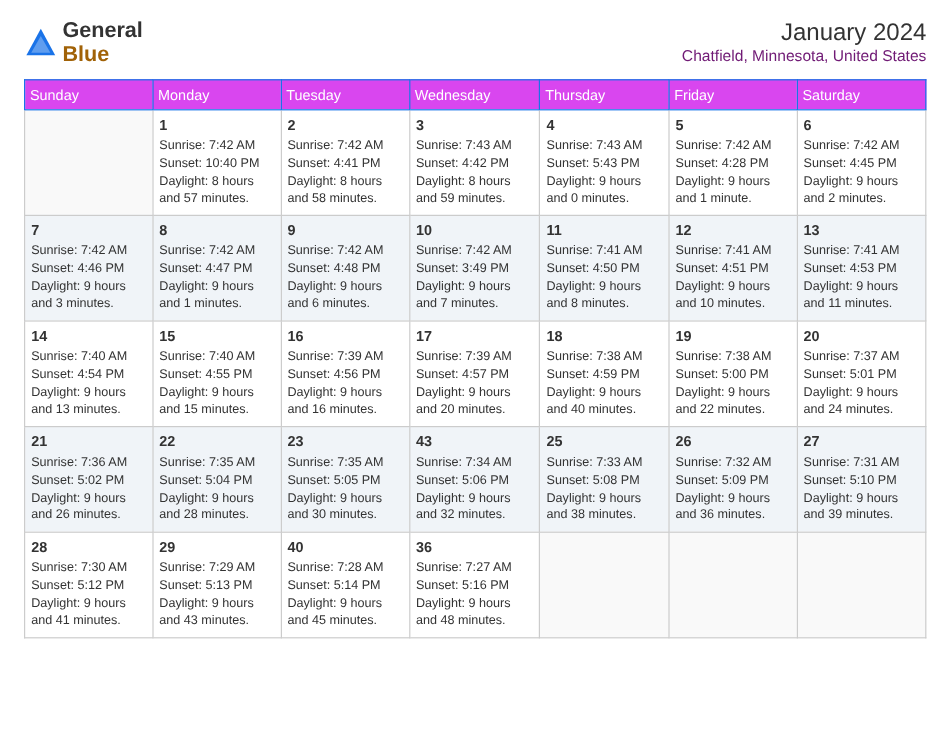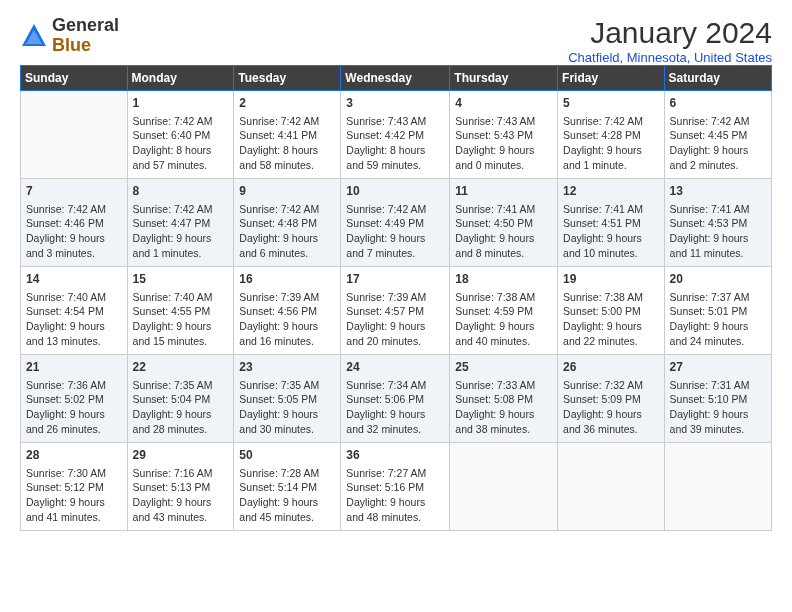--- a/index.html
+++ b/index.html
@@ -13,20 +13,21 @@
     .page {
       width: 792px;
       min-height: 612px;
       background: #fff;
       padding: 16px 20px 10px 20px;
     }
     .header {
       display: flex;
       justify-content: space-between;
       align-items: flex-start;
+      margin-bottom: 10px;
     }
     .logo {
       display: flex;
       align-items: center;
       gap: 4px;
     }
     .logo-text {
       font-size: 18px;
       font-weight: bold;
       line-height: 1.1;
@@ -34,39 +35,39 @@
     .logo-general { color: #333; }
     .logo-blue { color: #a16207; }
     .logo-icon {
       width: 28px;
       height: 28px;
     }
     .title-block {
       text-align: right;
     }
     .month-title {
-      font-size: 30px;
+      font-size: 20px;
       font-weight: normal;
       color: #333;
     }
     .location {
       font-size: 13px;
-      color: #1d4ed8;
+      color: #701a75;
     }
     .calendar {
       width: 100%;
       border-collapse: collapse;
       font-size: 11px;
     }
     .calendar th {
-      background: #404040;
+      background: #d946ef;
       color: #fff;
       padding: 5px 4px;
       font-size: 12px;
-      font-weight: 700;
+      font-weight: 400;
       border: 1px solid #1a73e8;
       text-align: left;
     }
     .calendar td {
       border: 1px solid #ccc;
       vertical-align: top;
       padding: 4px 5px;
       height: 88px;
       width: 113px;
       color: #333;
@@ -121,21 +122,21 @@
           <th>Friday</th>
           <th>Saturday</th>
         </tr>
     </thead>
     <tbody id="calendar-body">
     <tr class="row-white">
           <td class="empty"></td>
           <td>
             <span class="day-num">1</span>
             <div>Sunrise: 7:42 AM</div>
-            <div>Sunset: 6:40 PM</div>
+            <div>Sunset: 10:40 PM</div>
             <div>Daylight: 8 hours</div>
             <div>and 57 minutes.</div>
           </td>
           <td>
             <span class="day-num">2</span>
             <div>Sunrise: 7:42 AM</div>
             <div>Sunset: 4:41 PM</div>
             <div>Daylight: 8 hours</div>
             <div>and 58 minutes.</div>
           </td>
@@ -186,21 +187,21 @@
           <td>
             <span class="day-num">9</span>
             <div>Sunrise: 7:42 AM</div>
             <div>Sunset: 4:48 PM</div>
             <div>Daylight: 9 hours</div>
             <div>and 6 minutes.</div>
           </td>
           <td>
             <span class="day-num">10</span>
             <div>Sunrise: 7:42 AM</div>
-            <div>Sunset: 4:49 PM</div>
+            <div>Sunset: 3:49 PM</div>
             <div>Daylight: 9 hours</div>
             <div>and 7 minutes.</div>
           </td>
           <td>
             <span class="day-num">11</span>
             <div>Sunrise: 7:41 AM</div>
             <div>Sunset: 4:50 PM</div>
             <div>Daylight: 9 hours</div>
             <div>and 8 minutes.</div>
           </td>
@@ -286,21 +287,21 @@
             <div>and 28 minutes.</div>
           </td>
           <td>
             <span class="day-num">23</span>
             <div>Sunrise: 7:35 AM</div>
             <div>Sunset: 5:05 PM</div>
             <div>Daylight: 9 hours</div>
             <div>and 30 minutes.</div>
           </td>
           <td>
-            <span class="day-num">24</span>
+            <span class="day-num">43</span>
             <div>Sunrise: 7:34 AM</div>
             <div>Sunset: 5:06 PM</div>
             <div>Daylight: 9 hours</div>
             <div>and 32 minutes.</div>
           </td>
           <td>
             <span class="day-num">25</span>
             <div>Sunrise: 7:33 AM</div>
             <div>Sunset: 5:08 PM</div>
             <div>Daylight: 9 hours</div>
@@ -324,27 +325,27 @@
         <tr class="row-white">
           <td>
             <span class="day-num">28</span>
             <div>Sunrise: 7:30 AM</div>
             <div>Sunset: 5:12 PM</div>
             <div>Daylight: 9 hours</div>
             <div>and 41 minutes.</div>
           </td>
           <td>
             <span class="day-num">29</span>
-            <div>Sunrise: 7:16 AM</div>
+            <div>Sunrise: 7:29 AM</div>
             <div>Sunset: 5:13 PM</div>
             <div>Daylight: 9 hours</div>
             <div>and 43 minutes.</div>
           </td>
           <td>
-            <span class="day-num">50</span>
+            <span class="day-num">40</span>
             <div>Sunrise: 7:28 AM</div>
             <div>Sunset: 5:14 PM</div>
             <div>Daylight: 9 hours</div>
             <div>and 45 minutes.</div>
           </td>
           <td>
             <span class="day-num">36</span>
             <div>Sunrise: 7:27 AM</div>
             <div>Sunset: 5:16 PM</div>
             <div>Daylight: 9 hours</div>

